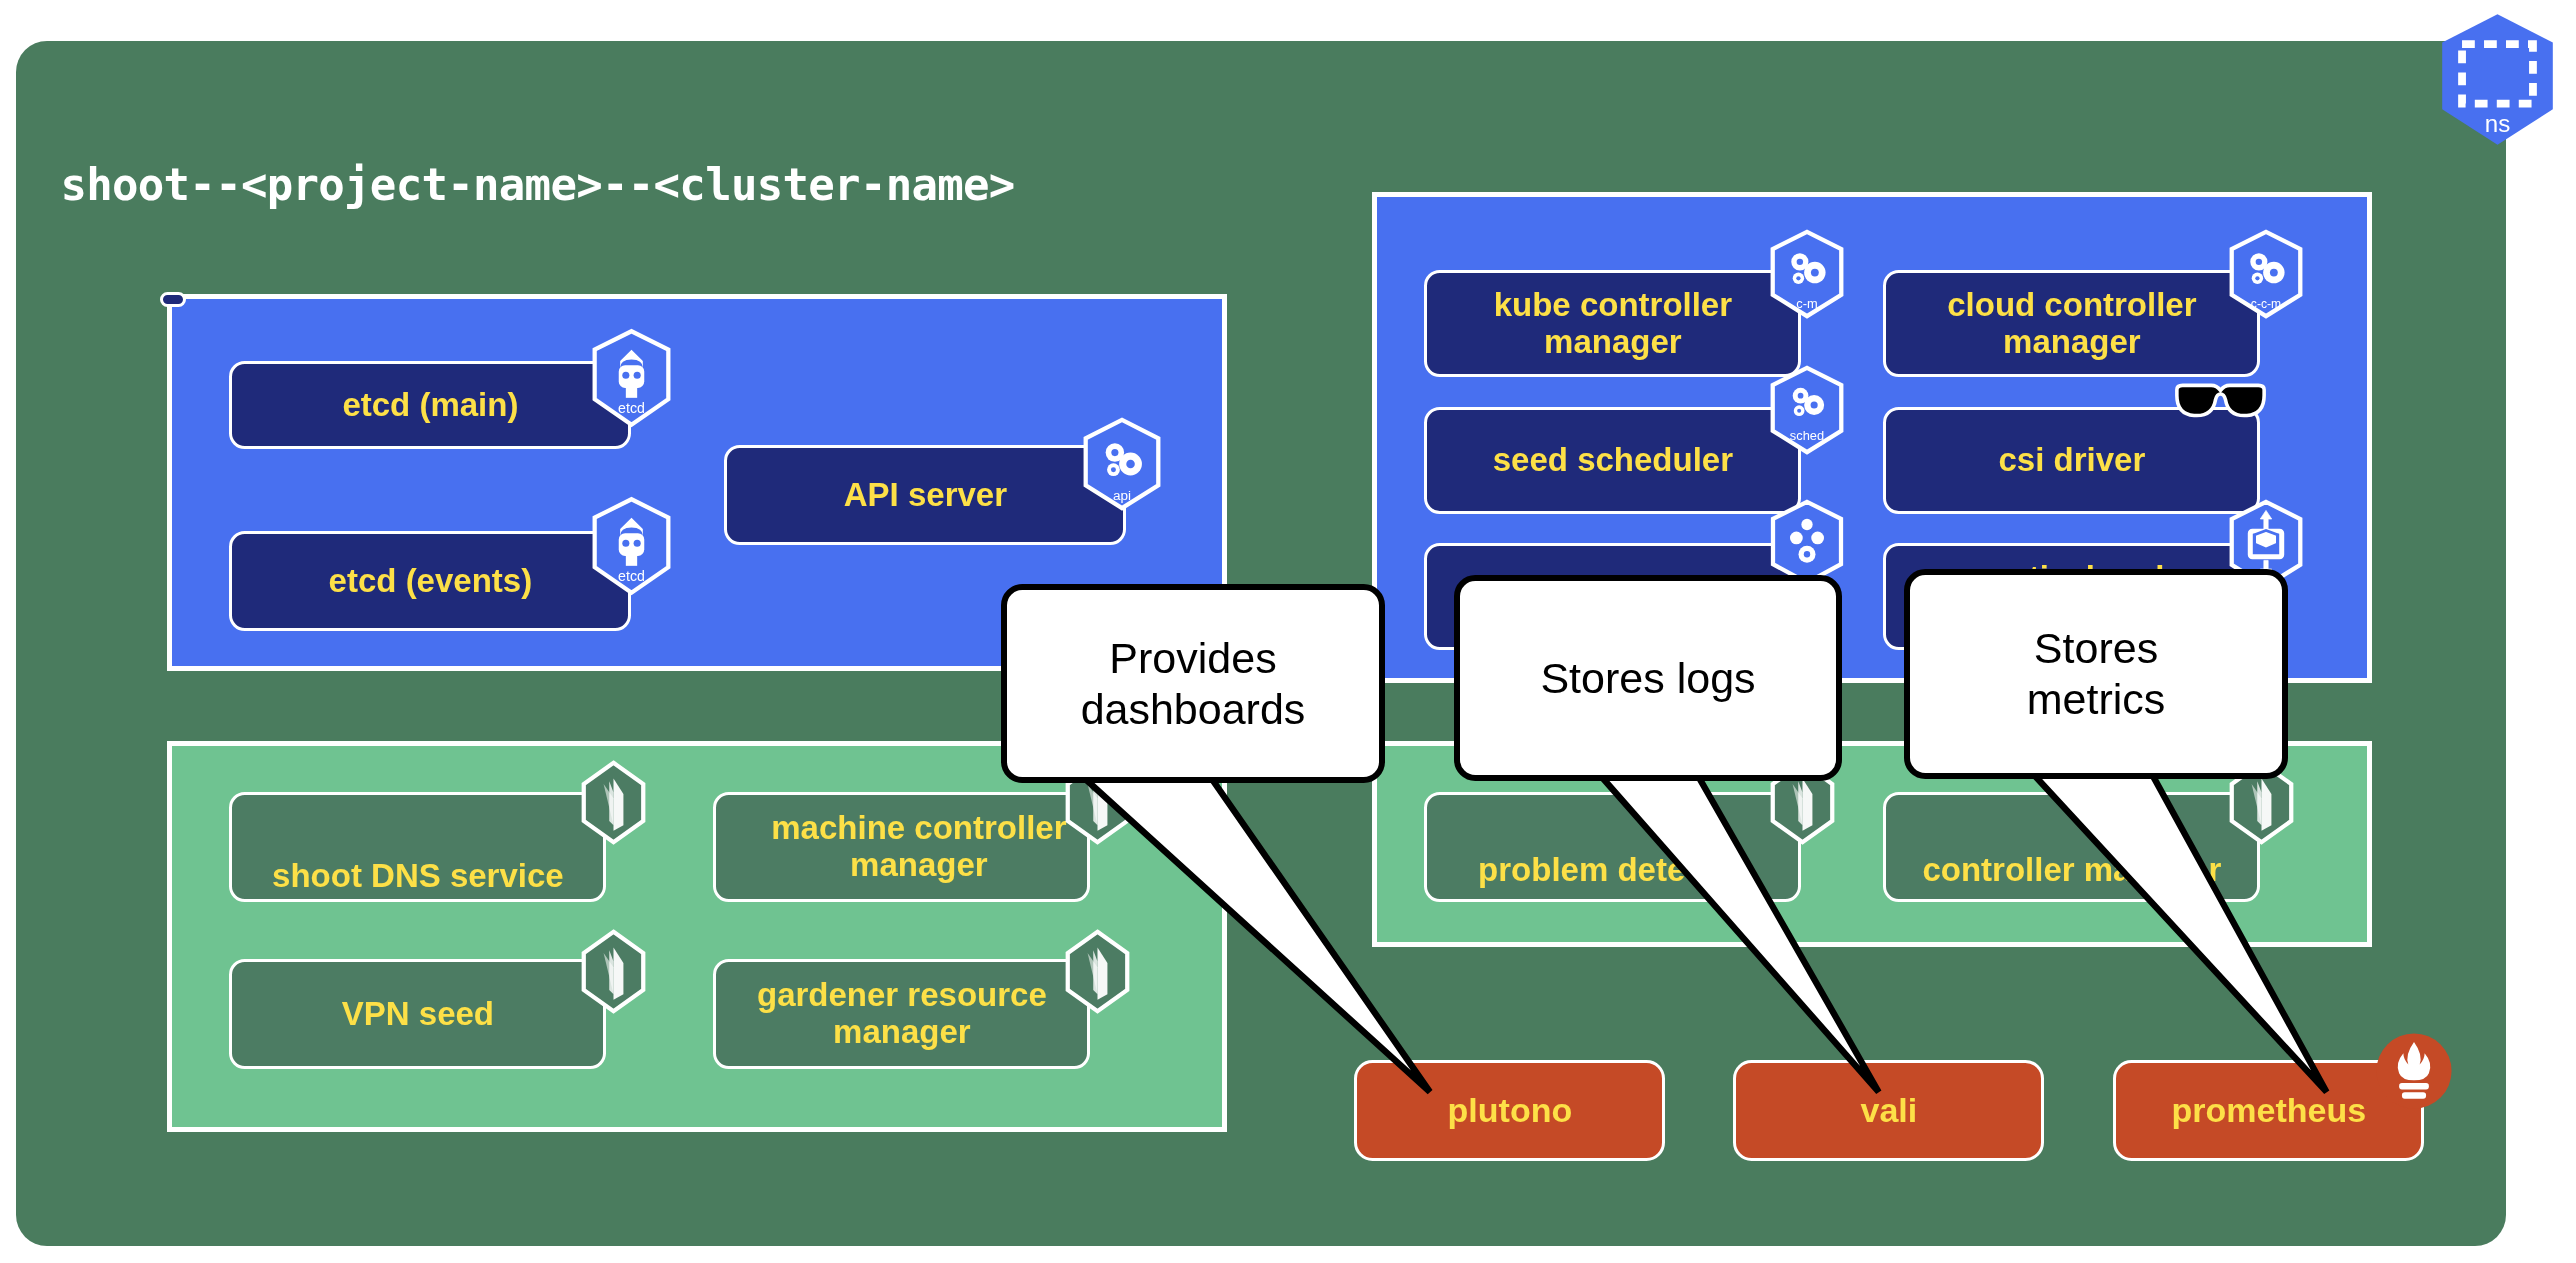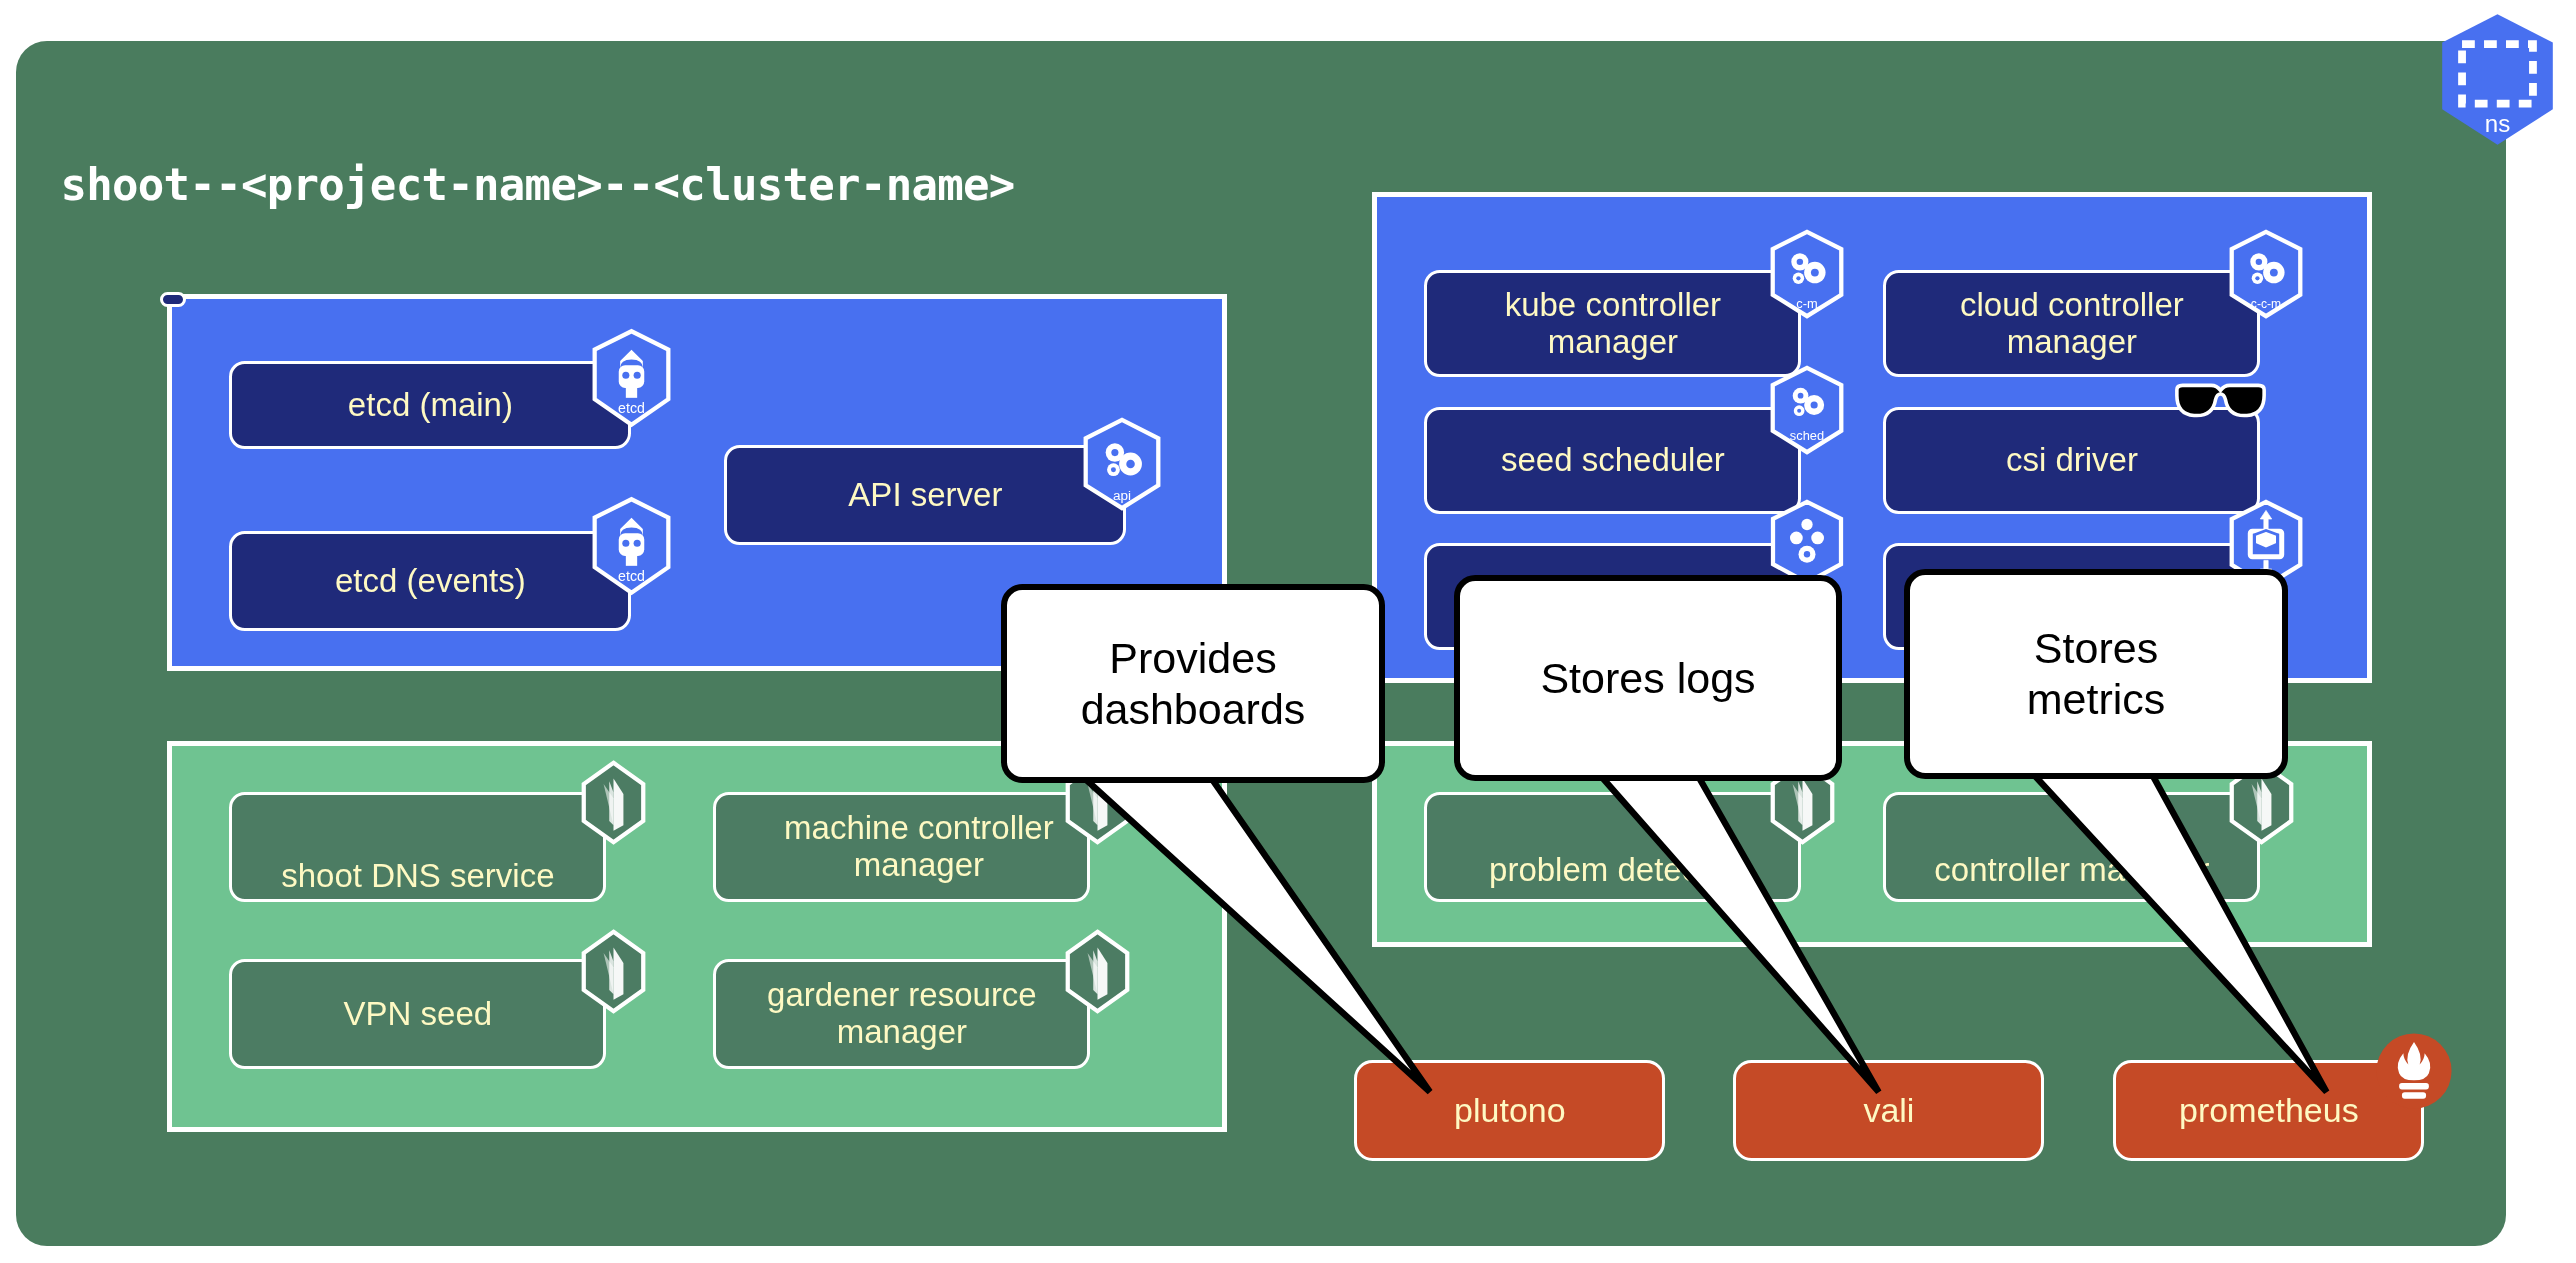--- a/index.html
+++ b/index.html
@@ -34,21 +34,21 @@
   #grp-cp{left:151px;top:253px;width:1060px;height:377px;}
   #grp-worker{left:1356px;top:151px;width:1000px;height:491px;}
   #grp-ext{left:151px;top:700px;width:1060px;height:391px;}
   #grp-ext2{left:1356px;top:700px;width:1000px;height:206px;}
 
   
   .card{
     position:absolute;box-sizing:border-box;
     border:3.6px solid #ffffff;border-radius:15.7px;
     display:flex;align-items:center;justify-content:center;text-align:center;
-    color:#fef9c3;font-size:33px;line-height:1.12;font-weight:400;
+    color:#fde047;font-size:33px;line-height:1.12;font-weight:700;
     font-family:"Liberation Sans",sans-serif;
     padding:4.3px 10px;
   }
   .card.navy{background:#1F2A7A;}
   .card.dkgreen{background:#4C7C63;}
   .card.orange{background:#C54A26;border-radius:18.5px;font-size:34px;}
 
   
   .hexicon{position:absolute;width:0;height:0;}
   .hexicon svg{display:block;}

